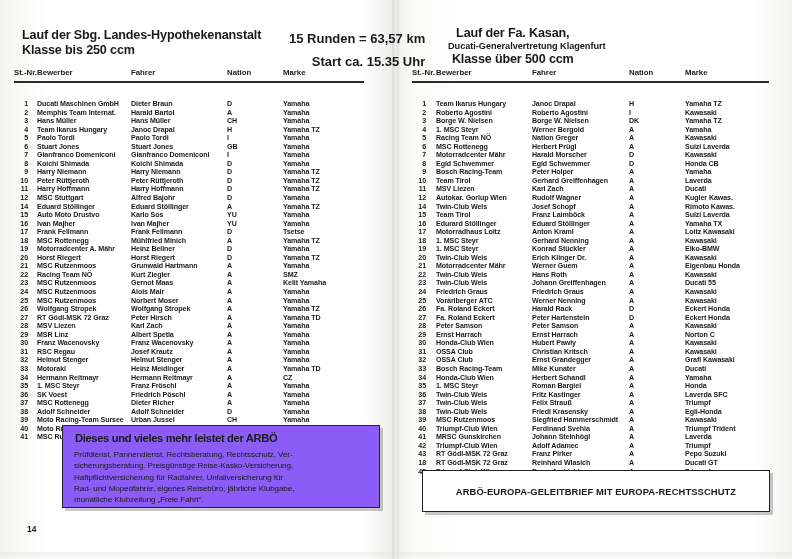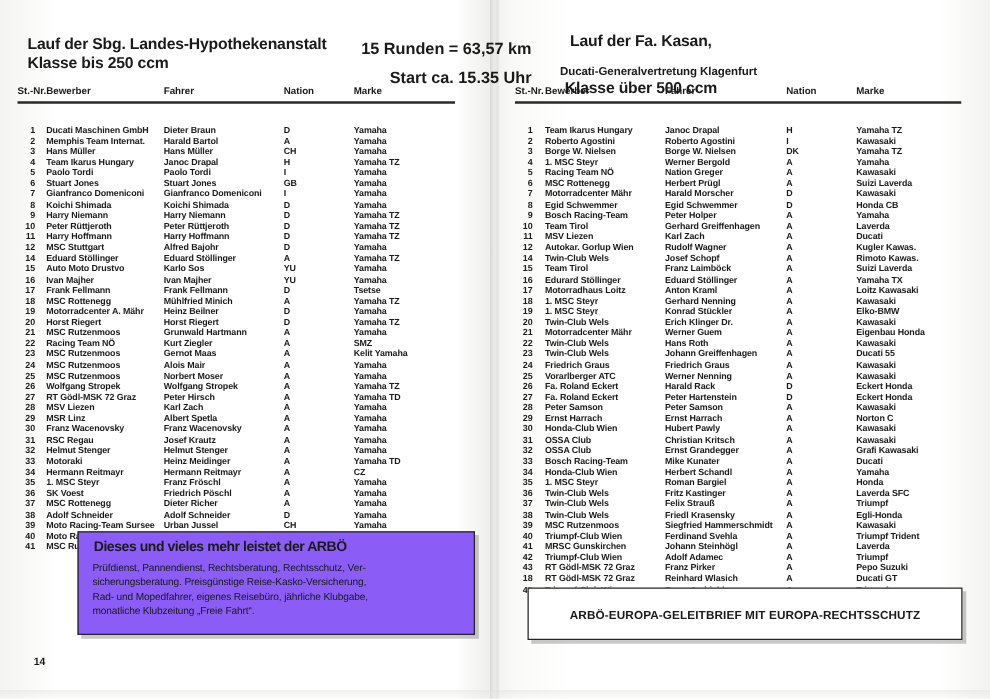--- a/index.html
+++ b/index.html
@@ -46,21 +46,21 @@
     font-size: 12.6px;
     font-weight: bold;
     letter-spacing: -0.15px;
     white-space: nowrap;
   }
   .hdr-title1b {
     font-size: 9.2px;
     font-weight: bold;
     letter-spacing: -0.05px;
     white-space: nowrap;
-    margin-top: 12px;
+    margin-top: 1px;
     padding-left: 28px;
   }
   .hdr-title2 {
     font-size: 12.6px;
     font-weight: bold;
     letter-spacing: -0.15px;
     white-space: nowrap;
     margin-top: 1px;
   }
   .hdr-right {
@@ -504,20 +504,21 @@
           <span class="c-mar">Yamaha</span>
         </div>
       </div>
   </div>
 
   <div class="adbox">
     <div class="ad-title">Dieses und vieles mehr leistet der ARBÖ</div>
     <div class="ad-body" id="ad-body">
         <div>Prüfdienst, Pannendienst, Rechtsberatung, Rechtsschutz, Ver-</div>
         <div>sicherungsberatung. Preisgünstige Reise-Kasko-Versicherung,</div>
+        <div>Haftpflichtversicherung für Radfahrer, Unfallversicherung für</div>
         <div>Rad- und Mopedfahrer, eigenes Reisebüro, jährliche Klubgabe,</div>
         <div>monatliche Klubzeitung „Freie Fahrt“.</div>
       </div>
   </div>
 
   <div class="pagenum">14</div>
 </div>
 
 <div class="page page-right R">
 

